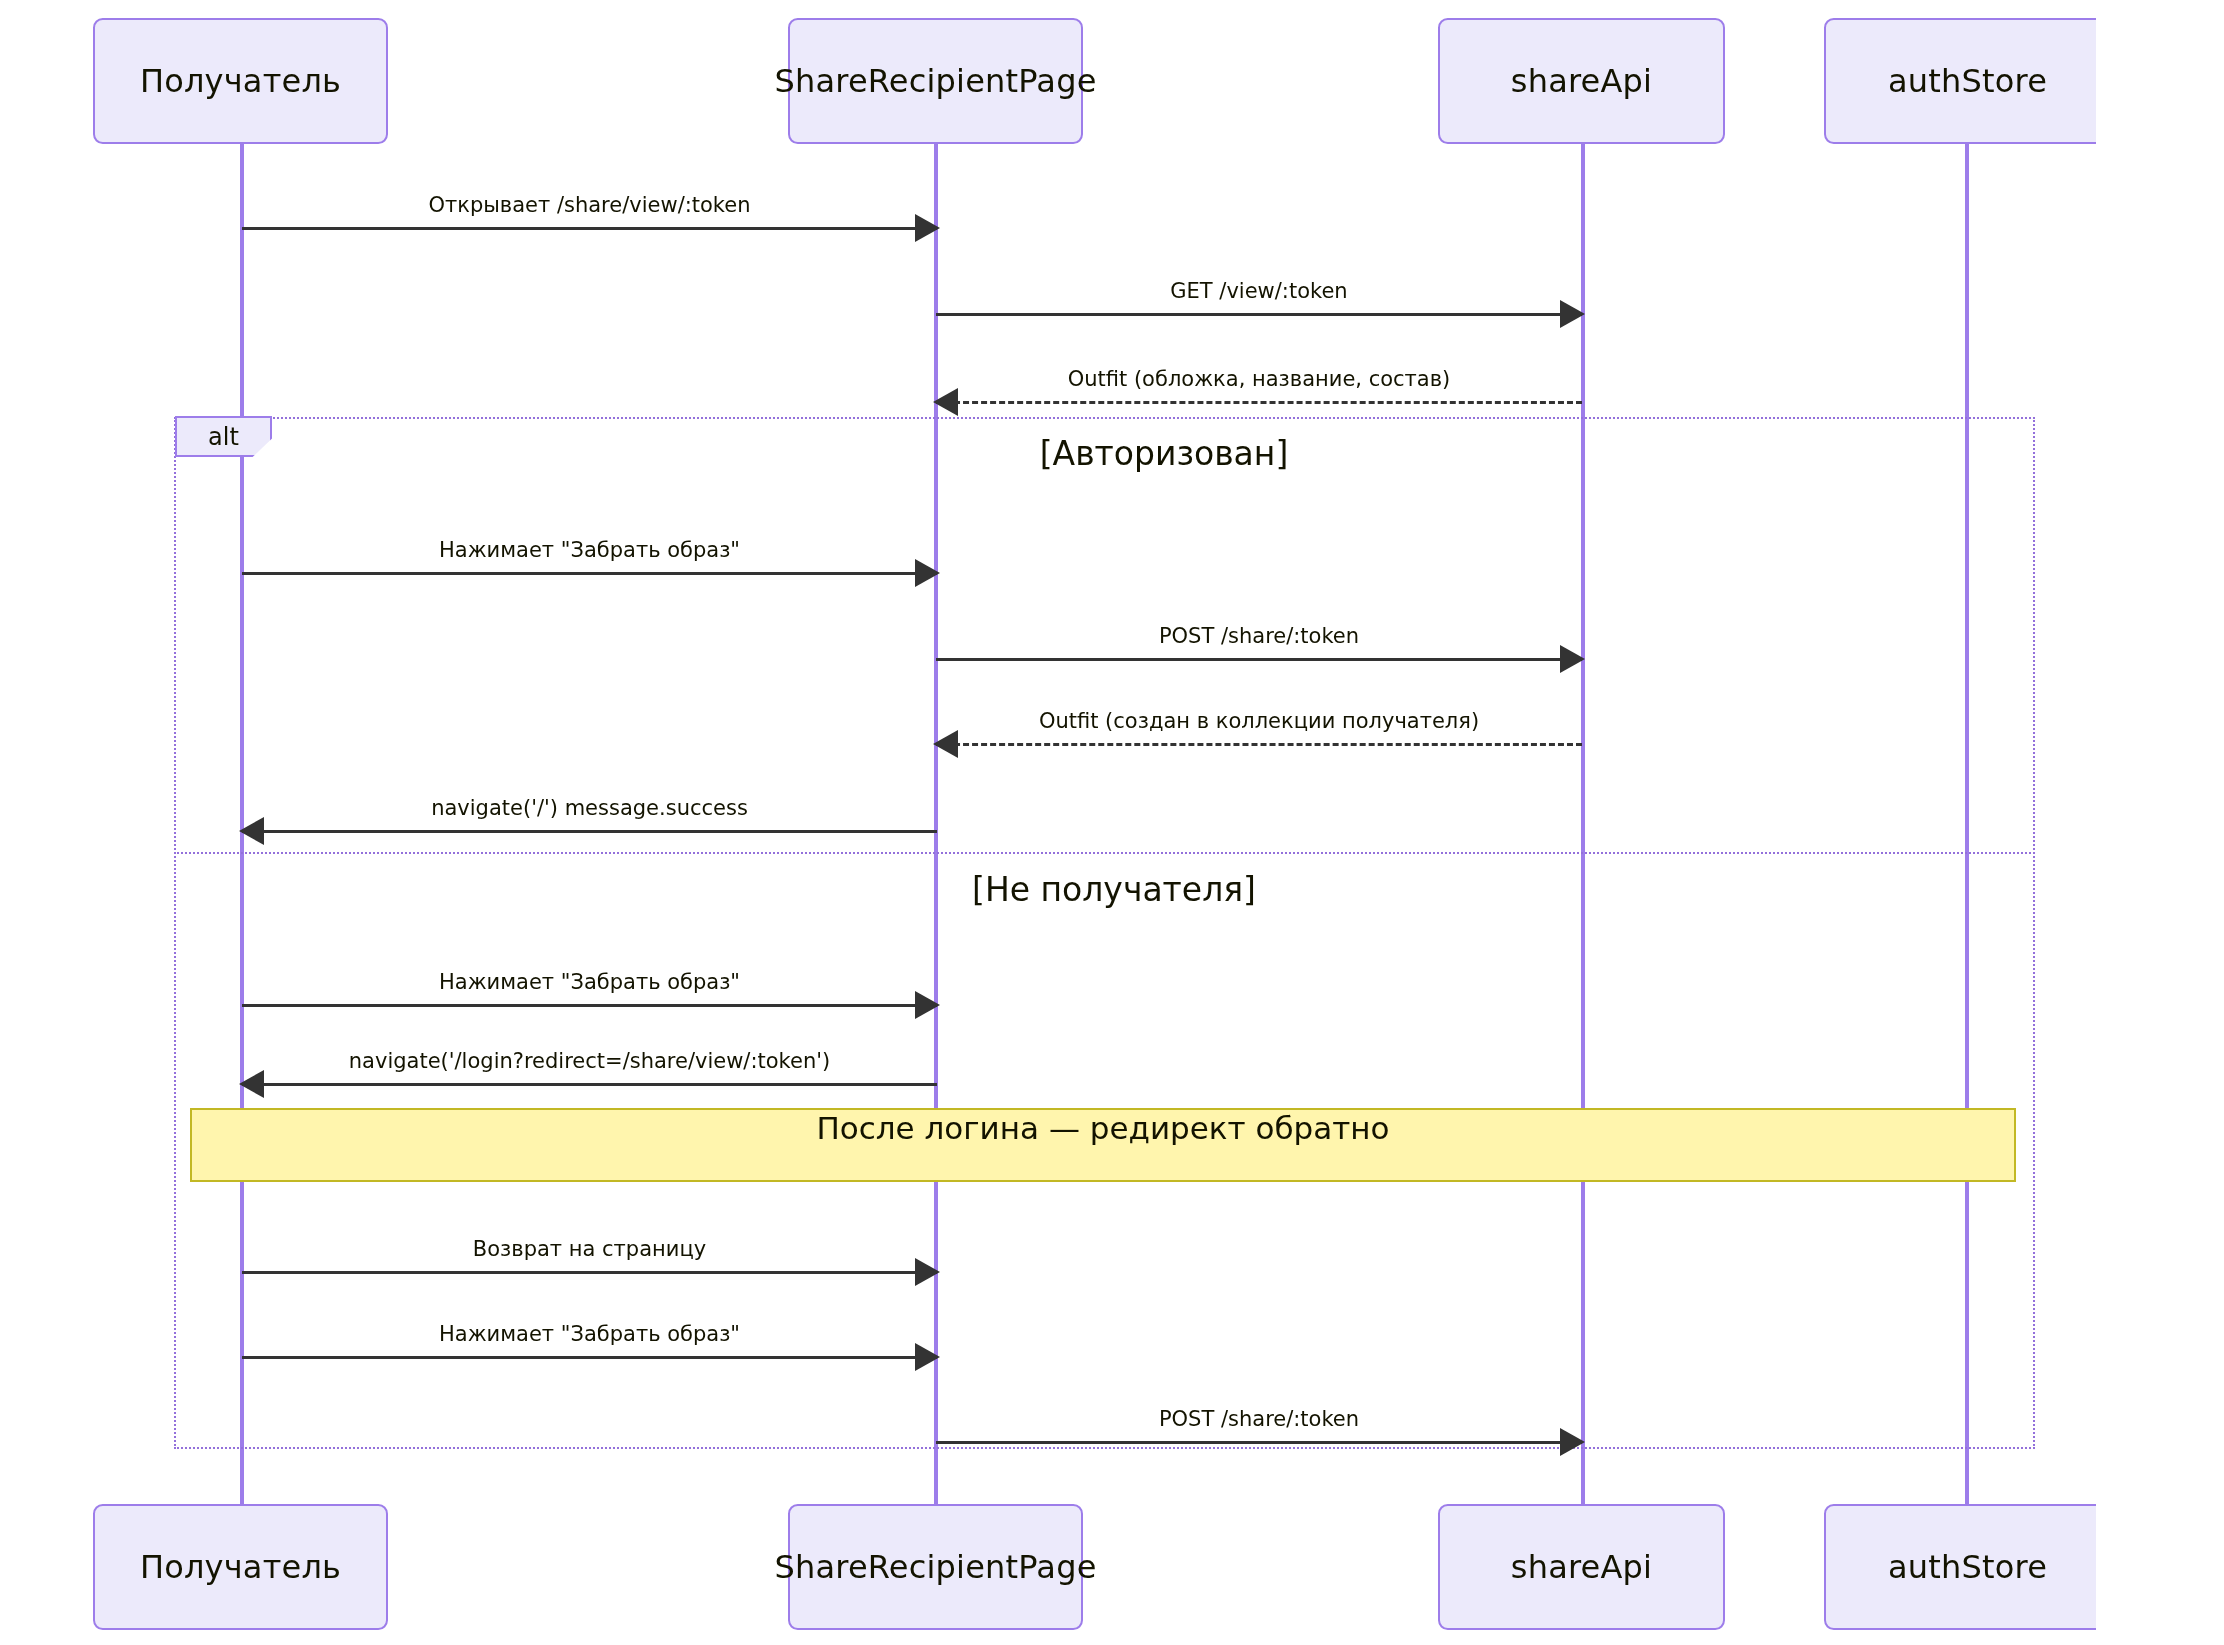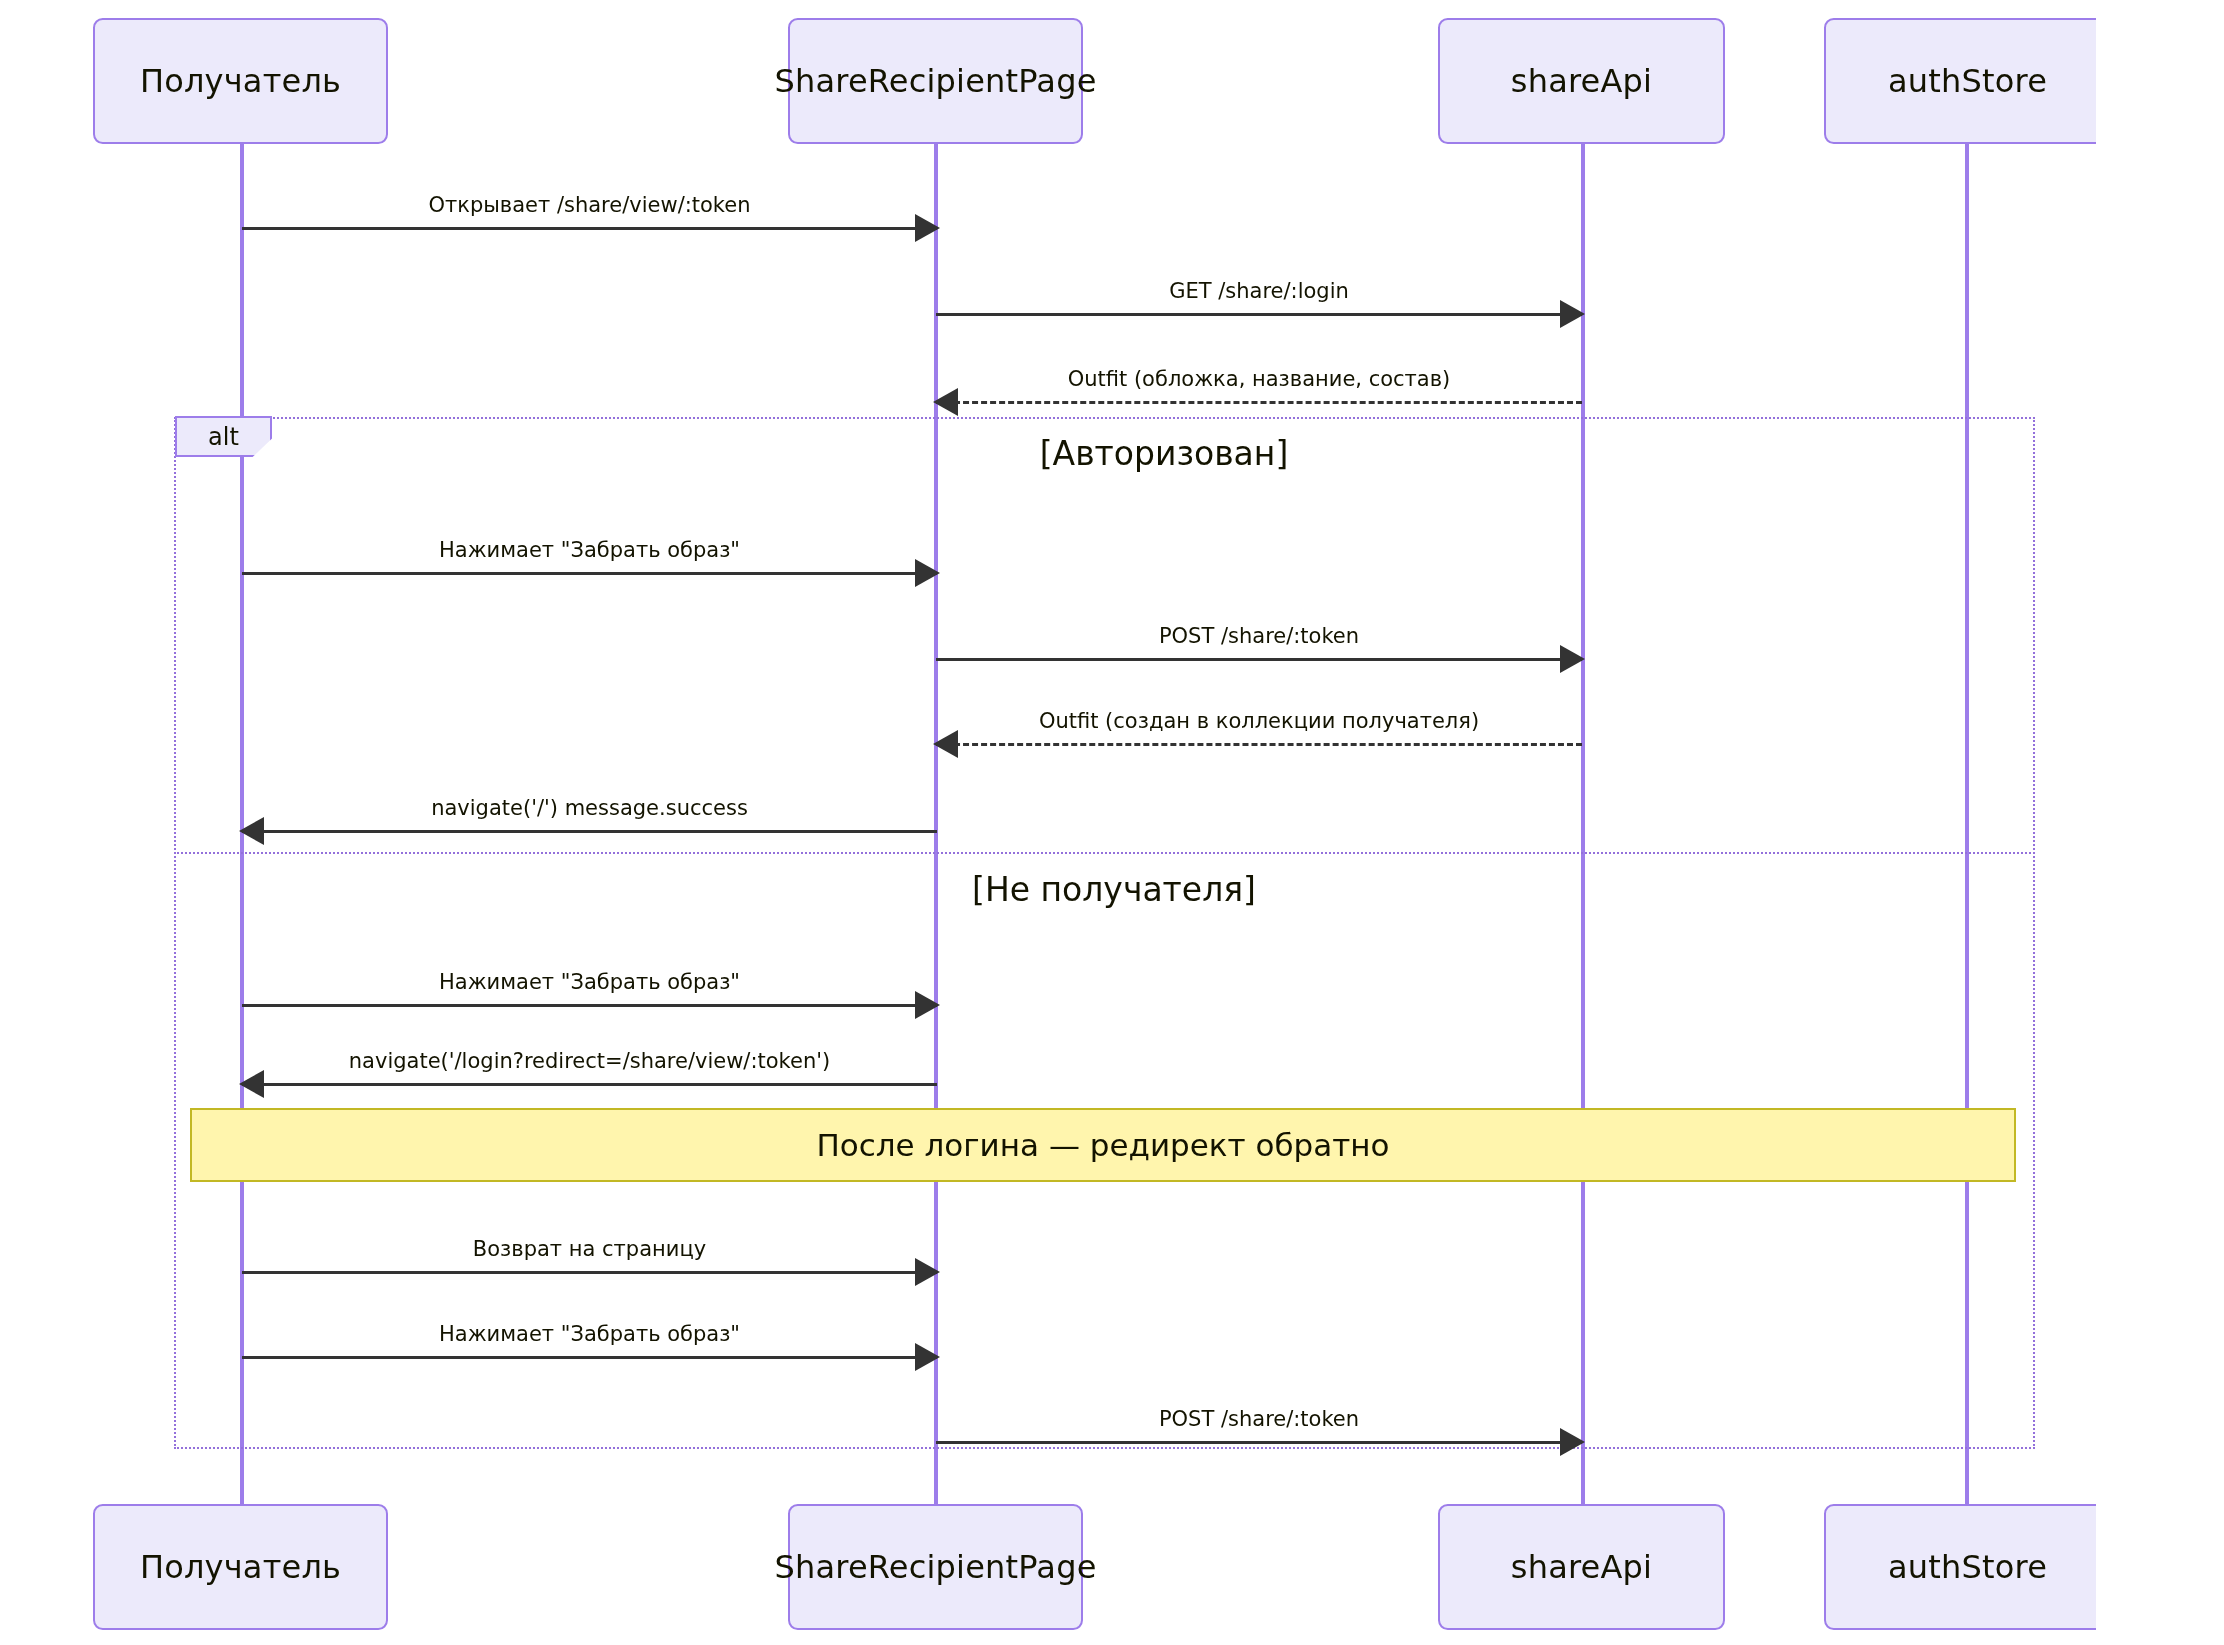--- a/index.html
+++ b/index.html
@@ -82,21 +82,21 @@
     white-space:nowrap;
     transform:translateX(-50%);
   }
 
   
   .note-box{
     position:absolute;
     background:#FFF5AD;
     border:2.9px solid #C2B824;
     box-sizing:border-box;
-    display:flex;align-items:center;justify-content:center;
+    display:flex;justify-content:center;
     font-size:31px;
     color:#131300;
     white-space:nowrap;
   }
 </style>
 </head>
 <body>
 
 <div id="stage">
 
@@ -132,21 +132,21 @@
 
   <div class="msg" style="left:242px;top:227px;width:695px;">
     <div class="line"></div>
     <div class="head right"></div>
     <div class="label">Открывает /share/view/:token</div>
   </div>
 
   <div class="msg" style="left:936px;top:313px;width:646px;">
     <div class="line"></div>
     <div class="head right"></div>
-    <div class="label">GET /share/:login</div>
+    <div class="label">GET /view/:token</div>
   </div>
 
   <div class="msg dashed" style="left:936px;top:401px;width:646px;">
     <div class="line"></div>
     <div class="head left"></div>
     <div class="label">Outfit (обложка, название, состав)</div>
   </div>
 
   <div class="msg" style="left:242px;top:572px;width:695px;">
     <div class="line"></div>

